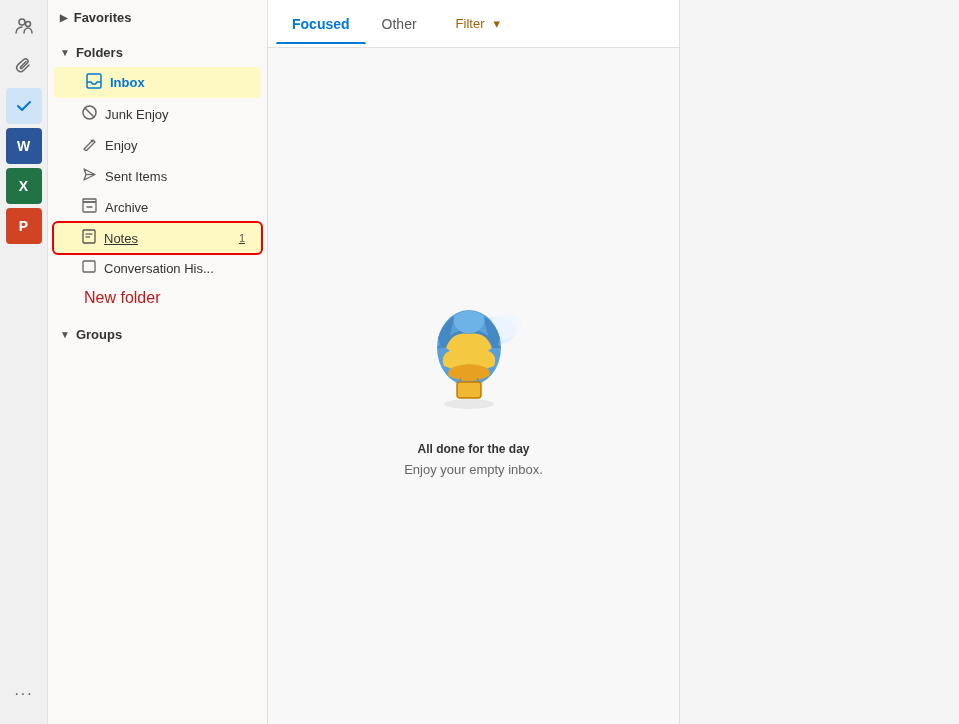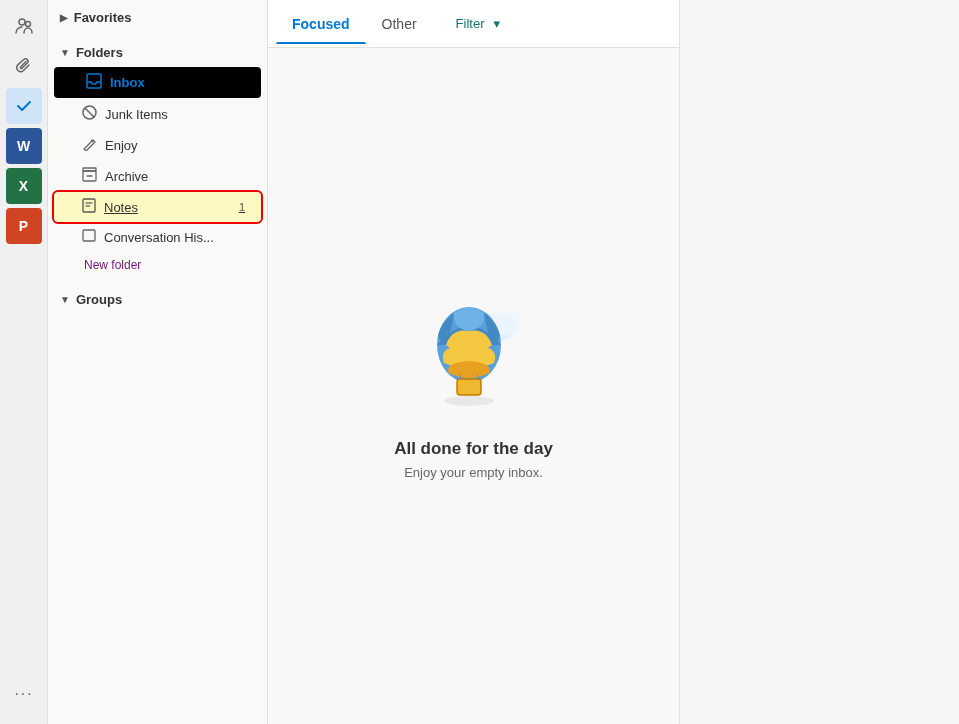--- a/index.html
+++ b/index.html
@@ -77,21 +77,21 @@
       align-items: center;
       padding: 6px 12px 6px 28px;
       font-size: 13px;
       color: #333;
       cursor: pointer;
       border-radius: 4px;
       margin: 1px 6px;
       position: relative;
     }
     .folder-item.active {
-      background: #000000;
+      background: #fef9c3;
       color: #0078d4;
     }
     .folder-item.notes-selected {
       outline: 2px solid #e00;
       background: #fef9c3;
       text-decoration: underline;
     }
     .folder-icon {
       margin-right: 8px;
       font-size: 14px;
@@ -103,22 +103,22 @@
     .folder-badge {
       margin-left: auto;
       font-size: 11px;
       color: #555;
       background: transparent;
       padding: 1px 4px;
       border-radius: 10px;
     }
     .new-folder-link {
       padding: 6px 12px 6px 36px;
-      font-size: 12px;
-      color: #701a75;
+      font-size: 16px;
+      color: #b91c1c;
       cursor: pointer;
     }
 
     
     .main-area {
       display: flex;
       flex-direction: column;
       flex: 1;
       background: #fff;
     }
@@ -151,21 +151,21 @@
       bottom: 0;
       left: 0;
       right: 0;
       height: 2px;
       background: #0078d4;
       border-radius: 2px 2px 0 0;
     }
     .filter-btn {
       margin-left: 8px;
       font-size: 13px;
-      color: #0f766e;
+      color: #a16207;
       cursor: pointer;
       display: flex;
       align-items: center;
       gap: 9px;
       padding-left: 15px;
     }
 
     
     .inbox-content {
       flex: 1;
@@ -177,21 +177,21 @@
     }
 
     
     .balloon-illustration {
       width: 120px;
       height: 130px;
       margin-bottom: 16px;
     }
 
     .empty-title {
-      font-size: 17px;
+      font-size: 12px;
       font-weight: 600;
       color: #333;
       margin-bottom: 6px;
       text-align: right;
     }
     .empty-subtitle {
       font-size: 13px;
       color: #666;
     }
 
@@ -264,33 +264,42 @@
       <span style="color:#0078d4; font-weight:600;">Inbox</span>
     </div>
 
     <div class="folder-item">
       <span class="folder-icon">
         <svg width="15" height="15" viewBox="0 0 15 15" fill="none">
           <circle cx="7.5" cy="7.5" r="6.5" stroke="#666" stroke-width="1.5"></circle>
           <line x1="3" y1="3" x2="12" y2="12" stroke="#666" stroke-width="1.5"></line>
         </svg>
       </span>
-      <span>Junk Items</span>
+      <span>Junk Enjoy</span>
     </div>
 
     <div class="folder-item">
       <span class="folder-icon">
         <svg width="15" height="15" viewBox="0 0 15 15" fill="none">
           <path d="M2 13l2-2 7-7 2 2-7 7-2 2z" stroke="#666" stroke-width="1.3" stroke-linejoin="round"></path>
           <path d="M9 4l2 2" stroke="#666" stroke-width="1.3"></path>
         </svg>
       </span>
       <span>Enjoy</span>
     </div>
 
+    <div class="folder-item">
+      <span class="folder-icon">
+        <svg width="15" height="15" viewBox="0 0 15 15" fill="none">
+          <path d="M2 2l11 5.5-11 5.5 2-5.5-2-5.5z" stroke="#666" stroke-width="1.3" stroke-linejoin="round"></path>
+          <path d="M4 7.5h8" stroke="#666" stroke-width="1.3"></path>
+        </svg>
+      </span>
+      <span>Sent Items</span>
+    </div>
 
 
     <div class="folder-item">
       <span class="folder-icon">
         <svg width="15" height="15" viewBox="0 0 15 15" fill="none">
           <rect x="1" y="4" width="13" height="10" rx="1" stroke="#666" stroke-width="1.3"></rect>
           <rect x="1" y="1" width="13" height="3" rx="0.5" stroke="#666" stroke-width="1.3"></rect>
           <path d="M5 9h5" stroke="#666" stroke-width="1.3" stroke-linecap="round"></path>
         </svg>
       </span>

